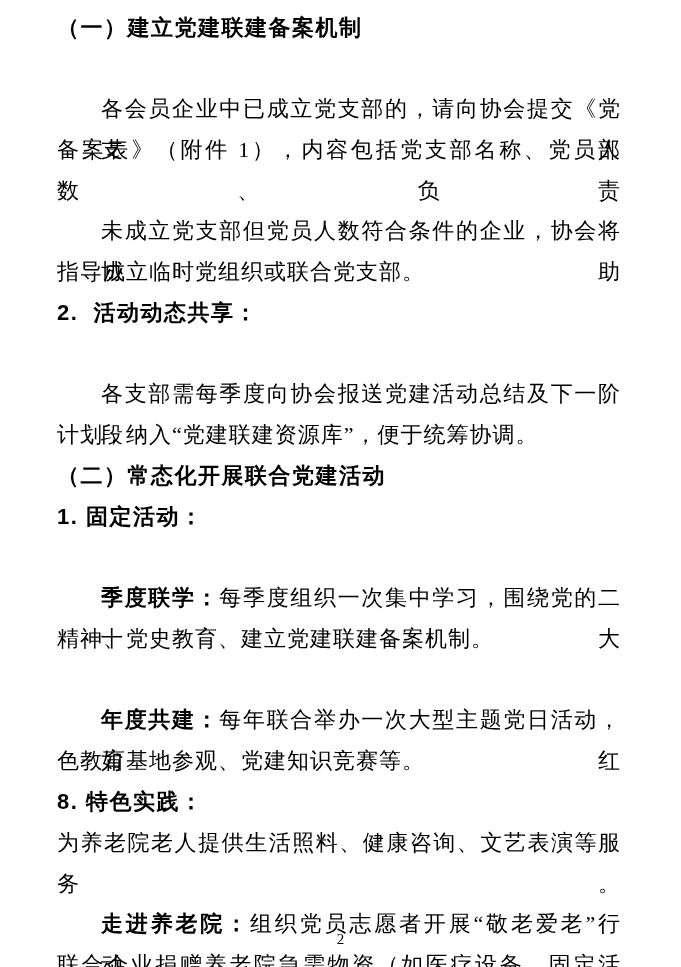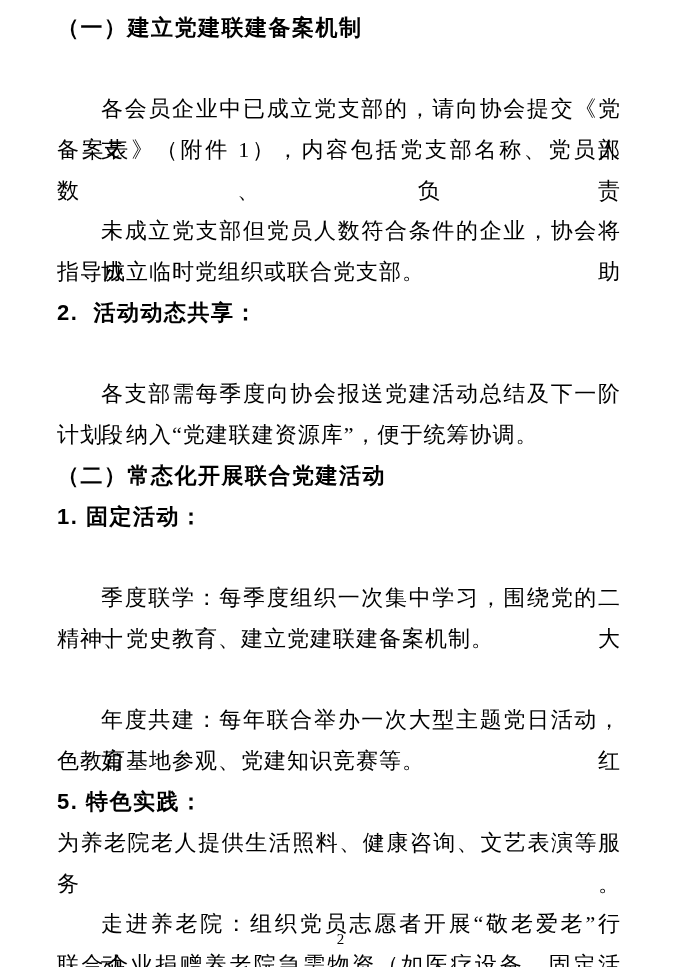--- a/index.html
+++ b/index.html
@@ -29,21 +29,21 @@
   .h1, .h2 {
     font-family: "Liberation Sans", sans-serif;
     font-weight: 700;
     letter-spacing: 1.5px;
   }
   .just {
     text-align: justify;
     text-align-last: justify;
   }
   .indent { padding-left: 44px; margin-top: 40px; }
-  .label { font-weight: 400; }
+  .label { font-weight: 700; }
   .pagenum {
     position: absolute;
     left: 0; right: 0;
     bottom: 19px;
     text-align: center;
     font-size: 15px;
     font-family: "Liberation Serif", serif;
     color: #000000;
   }
 </style>
@@ -60,21 +60,21 @@
     <div class="ln">指导成立临时党组织或联合党支部。</div>
     <div class="ln h2">2.  活动动态共享：</div>
     <div class="ln just indent">各支部需每季度向协会报送党建活动总结及下一阶段</div>
     <div class="ln">计划，纳入“党建联建资源库”，便于统筹协调。</div>
     <div class="ln h1">（二）常态化开展联合党建活动</div>
     <div class="ln h2">1. 固定活动：</div>
     <div class="ln just indent"><span class="label">季度联学：</span><span>每季度组织一次集中学习，围绕党的二十大</span></div>
     <div class="ln">精神、党史教育、建立党建联建备案机制。</div>
     <div class="ln just indent"><span class="label">年度共建：</span><span>每年联合举办一次大型主题党日活动，如红</span></div>
     <div class="ln">色教育基地参观、党建知识竞赛等。</div>
-    <div class="ln h2">5. 特色实践：</div>
+    <div class="ln h2">8. 特色实践：</div>
     <div class="ln just">为养老院老人提供生活照料、健康咨询、文艺表演等服务。</div>
     <div class="ln just indent"><span class="label">走进养老院：</span><span>组织党员志愿者开展“敬老爱老”行动，</span></div>
     <div class="ln just">联合企业捐赠养老院急需物资（如医疗设备、固定活动）</div>
     <div class="ln just indent"><span class="label">政策宣传：</span><span>开展“党员进社区”活动，参与社区环境整</span></div>
     <div class="ln just">治、政策宣传、困难群众帮扶等志愿服务。设立“党员先锋</div>
 
   </div>
 
   <div class="pagenum">2</div>
 </div>

